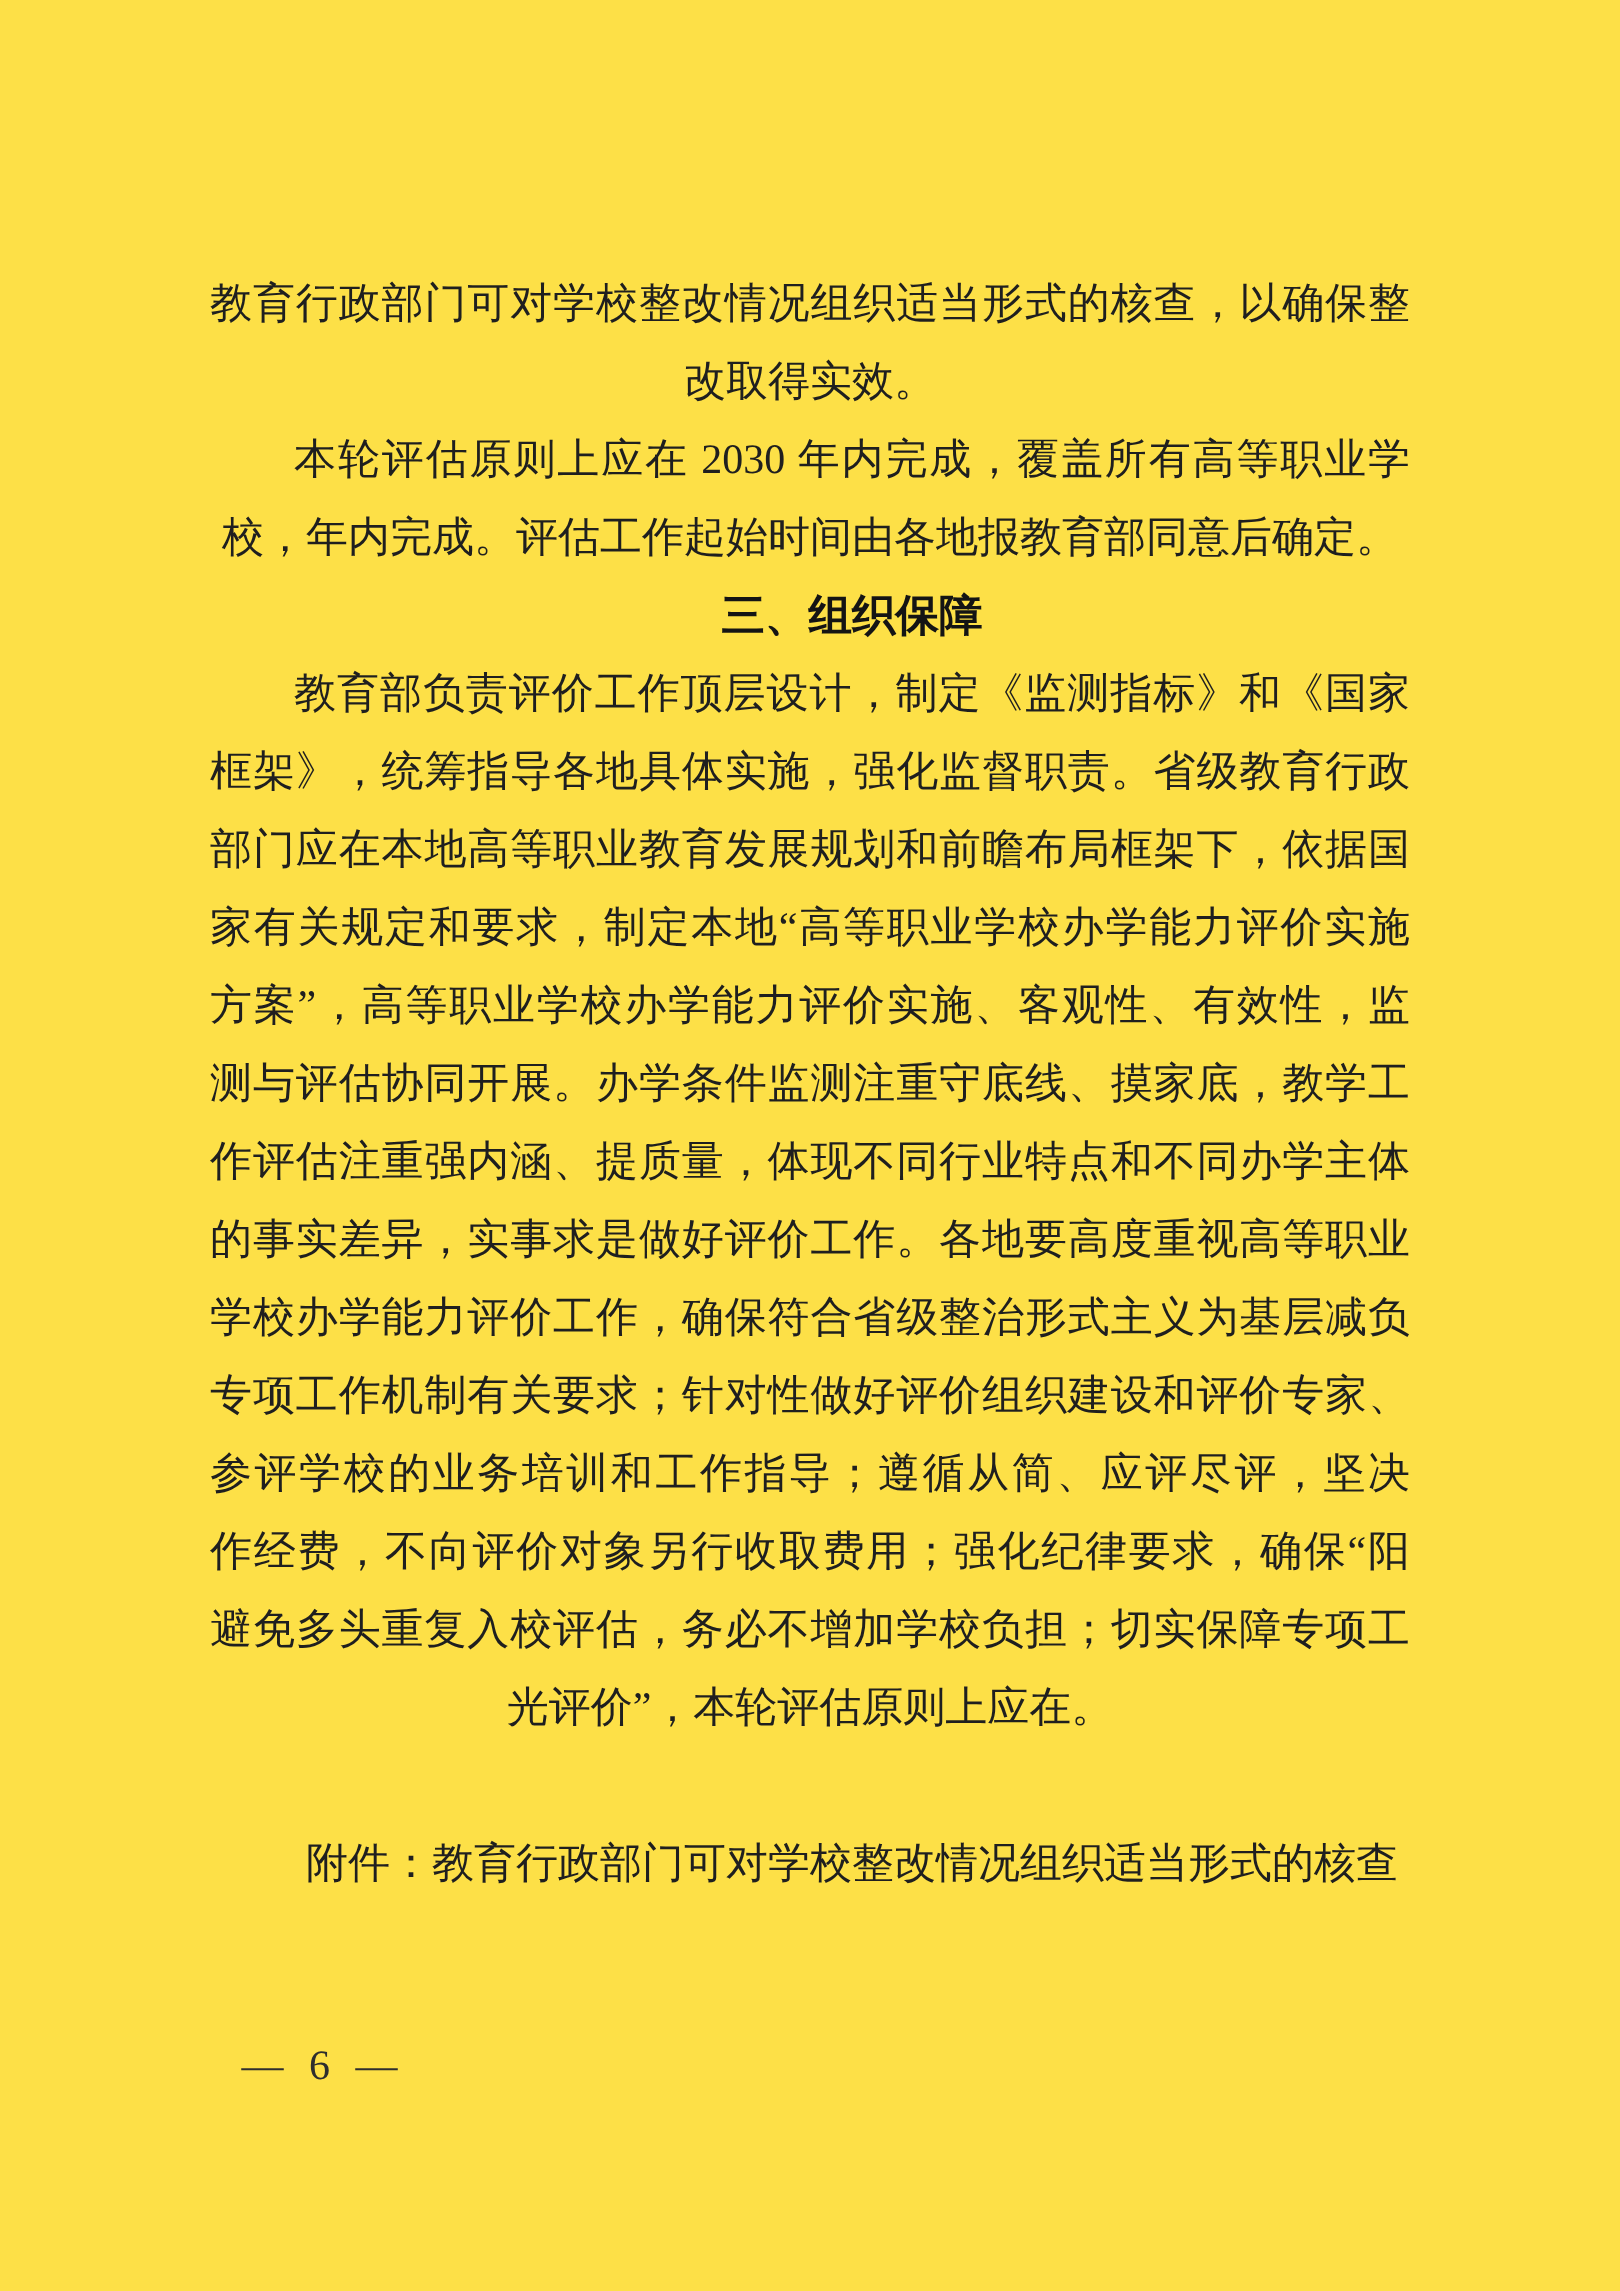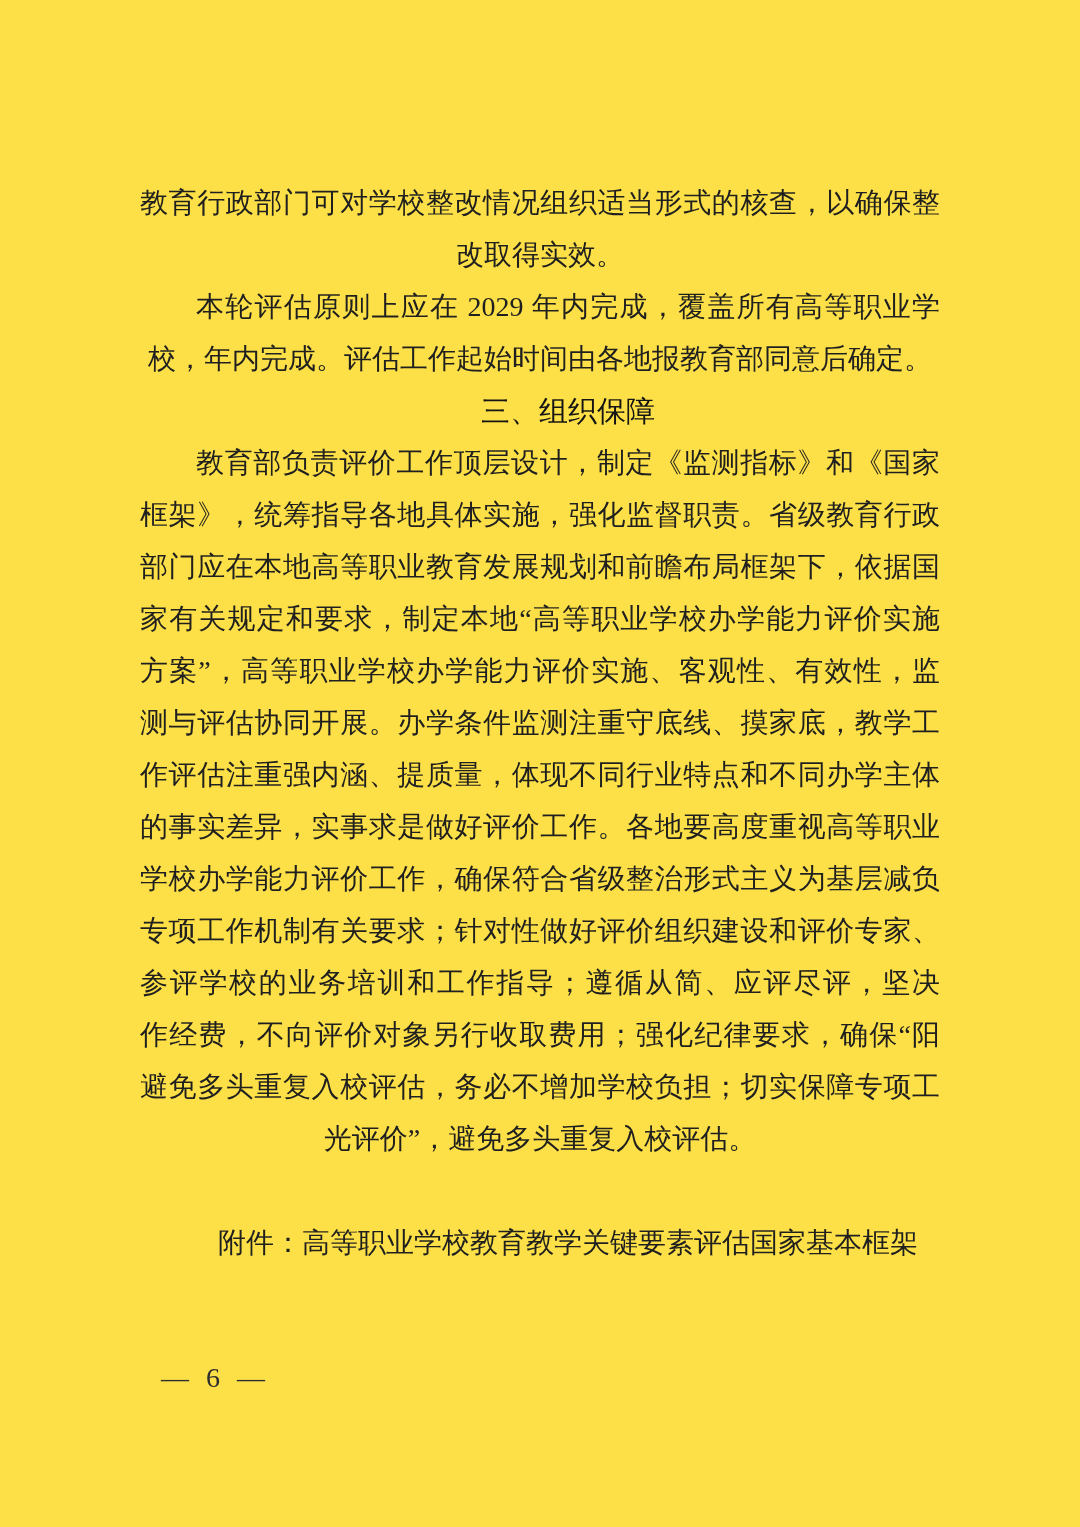--- a/index.html
+++ b/index.html
@@ -30,21 +30,21 @@
   }
   .just {
     text-align: justify;
     text-align-last: justify;
   }
   .indent {
     text-indent: 56px;
   }
   .block.heading .line {
     font-family: "Liberation Sans", "DejaVu Sans", sans-serif;
-    font-weight: 400;
+    font-weight: 700;
     font-size: 29px;
     color: #141414;
   }
   .block.attachment {
     margin-top: 52px;
   }
   .footer {
     position: absolute;
     left: 161px;
     top: 1362px;
@@ -57,42 +57,42 @@
 </head>
 <body>
 
 <div class="page">
   <div class="doc-body">
       <div class="block paragraph">
         <div class="line just">教育行政部门可对学校整改情况组织适当形式的核查，以确保整</div>
         <div class="line">改取得实效。</div>
       </div>
       <div class="block paragraph">
-        <div class="line just indent">本轮评估原则上应在 2029 年内完成，覆盖所有高等职业学</div>
+        <div class="line just indent">本轮评估原则上应在 2030 年内完成，覆盖所有高等职业学</div>
         <div class="line">校，年内完成。评估工作起始时间由各地报教育部同意后确定。</div>
       </div>
       <div class="block heading">
         <div class="line indent">三、组织保障</div>
       </div>
       <div class="block paragraph">
         <div class="line just indent">教育部负责评价工作顶层设计，制定《监测指标》和《国家</div>
         <div class="line just">框架》，统筹指导各地具体实施，强化监督职责。省级教育行政</div>
         <div class="line just">部门应在本地高等职业教育发展规划和前瞻布局框架下，依据国</div>
         <div class="line just">家有关规定和要求，制定本地“高等职业学校办学能力评价实施</div>
         <div class="line just">方案”，高等职业学校办学能力评价实施、客观性、有效性，监</div>
         <div class="line just">测与评估协同开展。办学条件监测注重守底线、摸家底，教学工</div>
         <div class="line just">作评估注重强内涵、提质量，体现不同行业特点和不同办学主体</div>
         <div class="line just">的事实差异，实事求是做好评价工作。各地要高度重视高等职业</div>
         <div class="line just">学校办学能力评价工作，确保符合省级整治形式主义为基层减负</div>
         <div class="line just">专项工作机制有关要求；针对性做好评价组织建设和评价专家、</div>
         <div class="line just">参评学校的业务培训和工作指导；遵循从简、应评尽评，坚决</div>
         <div class="line just">作经费，不向评价对象另行收取费用；强化纪律要求，确保“阳</div>
         <div class="line just">避免多头重复入校评估，务必不增加学校负担；切实保障专项工</div>
-        <div class="line">光评价”，避免多头重复入校评估。</div>
+        <div class="line">光评价”，本轮评估原则上应在。</div>
       </div>
       <div class="block attachment">
-        <div class="line indent">附件：高等职业学校教育教学关键要素评估国家基本框架</div>
+        <div class="line indent">附件：教育行政部门可对学校整改情况组织适当形式的核查</div>
       </div>
     </div>
   <div class="footer">
     <span>— 6 —</span>
   </div>
 </div>
 
 </body></html>

